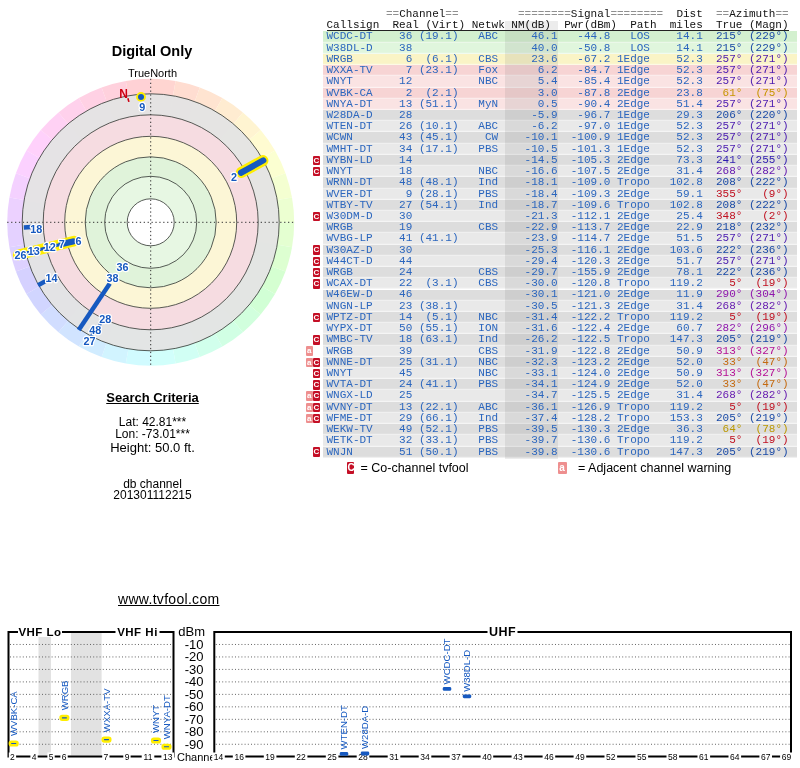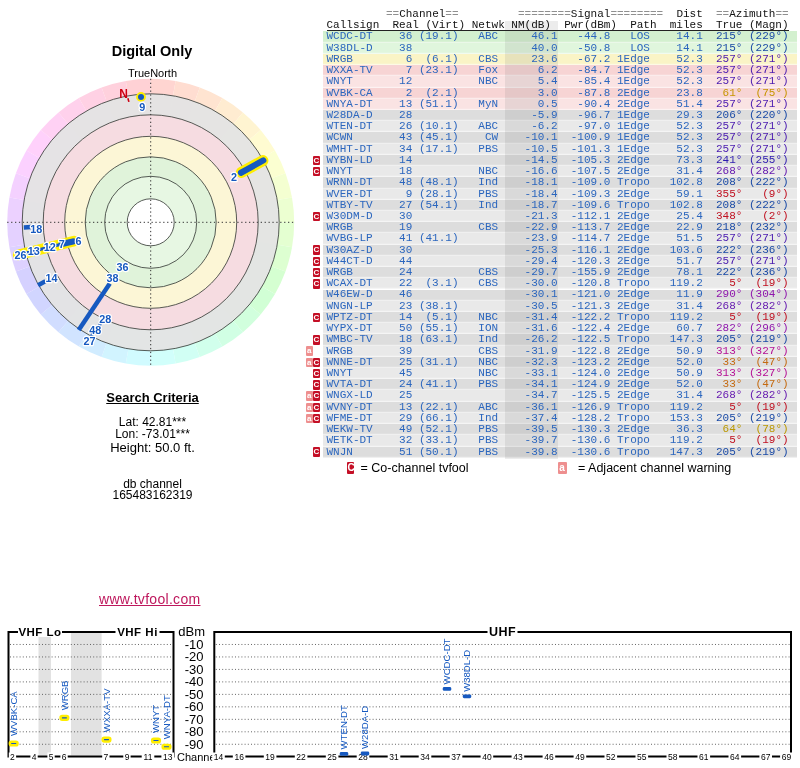--- a/index.html
+++ b/index.html
@@ -199,22 +199,22 @@
 <div class="wc" style="left:347.4px;top:461.6px;width:7px;height:12.4px;font:bold 10px/12.4px 'Liberation Sans',sans-serif">C</div>
 <div style="position:absolute;left:360.5px;top:460.5px;font:12.5px 'Liberation Sans',sans-serif;color:#000">= Co-channel tvfool</div>
 <div class="wa" style="left:557.5px;top:461.6px;width:9px;height:12.4px;font:bold 10px/12.4px 'Liberation Sans',sans-serif">a</div>
 <div style="position:absolute;left:578px;top:460.5px;font:12.5px 'Liberation Sans',sans-serif;color:#000">= Adjacent channel warning</div>
 
 <div class="sc" style="top:390px;font-size:13px;font-weight:bold"><span style="text-decoration:underline">Search Criteria</span></div>
 <div class="sc" style="top:415px;font-size:12px">Lat: 42.81***</div>
 <div class="sc" style="top:427.4px;font-size:12px">Lon: -73.01***</div>
 <div class="sc" style="top:439.6px;font-size:13px">Height: 50.0 ft.</div>
 <div class="sc" style="top:476.6px;font-size:12px">db channel</div>
-<div class="sc" style="top:487.7px;font-size:12px">165483162319</div>
-<div style="position:absolute;left:99px;top:591px;font:14px 'Liberation Sans',sans-serif;color:#be185d;text-decoration:underline;letter-spacing:0.3px">www.tvfool.com</div>
+<div class="sc" style="top:487.7px;font-size:12px">201301112215</div>
+<div style="position:absolute;left:118px;top:591px;font:14px 'Liberation Sans',sans-serif;color:#000000;text-decoration:underline;letter-spacing:0.3px">www.tvfool.com</div>
 <svg style="position:absolute;left:0;top:620px" width="800" height="148" viewBox="0 620 800 148">
 <rect x="38.5" y="633.0" width="12.5" height="122.5" fill="#e2e2e2"></rect>
 <rect x="71" y="633.0" width="30.6" height="122.5" fill="#e2e2e2"></rect>
 <line x1="10.0" y1="644.48" x2="172.0" y2="644.48" stroke="#555" stroke-width="0.9" stroke-dasharray="1,2.2"></line>
 <line x1="215.8" y1="644.48" x2="789.5" y2="644.48" stroke="#555" stroke-width="0.9" stroke-dasharray="1,2.2"></line>
 <line x1="10.0" y1="656.95" x2="172.0" y2="656.95" stroke="#555" stroke-width="0.9" stroke-dasharray="1,2.2"></line>
 <line x1="215.8" y1="656.95" x2="789.5" y2="656.95" stroke="#555" stroke-width="0.9" stroke-dasharray="1,2.2"></line>
 <line x1="10.0" y1="669.42" x2="172.0" y2="669.42" stroke="#555" stroke-width="0.9" stroke-dasharray="1,2.2"></line>
 <line x1="215.8" y1="669.42" x2="789.5" y2="669.42" stroke="#555" stroke-width="0.9" stroke-dasharray="1,2.2"></line>
 <line x1="10.0" y1="681.90" x2="172.0" y2="681.90" stroke="#555" stroke-width="0.9" stroke-dasharray="1,2.2"></line>

